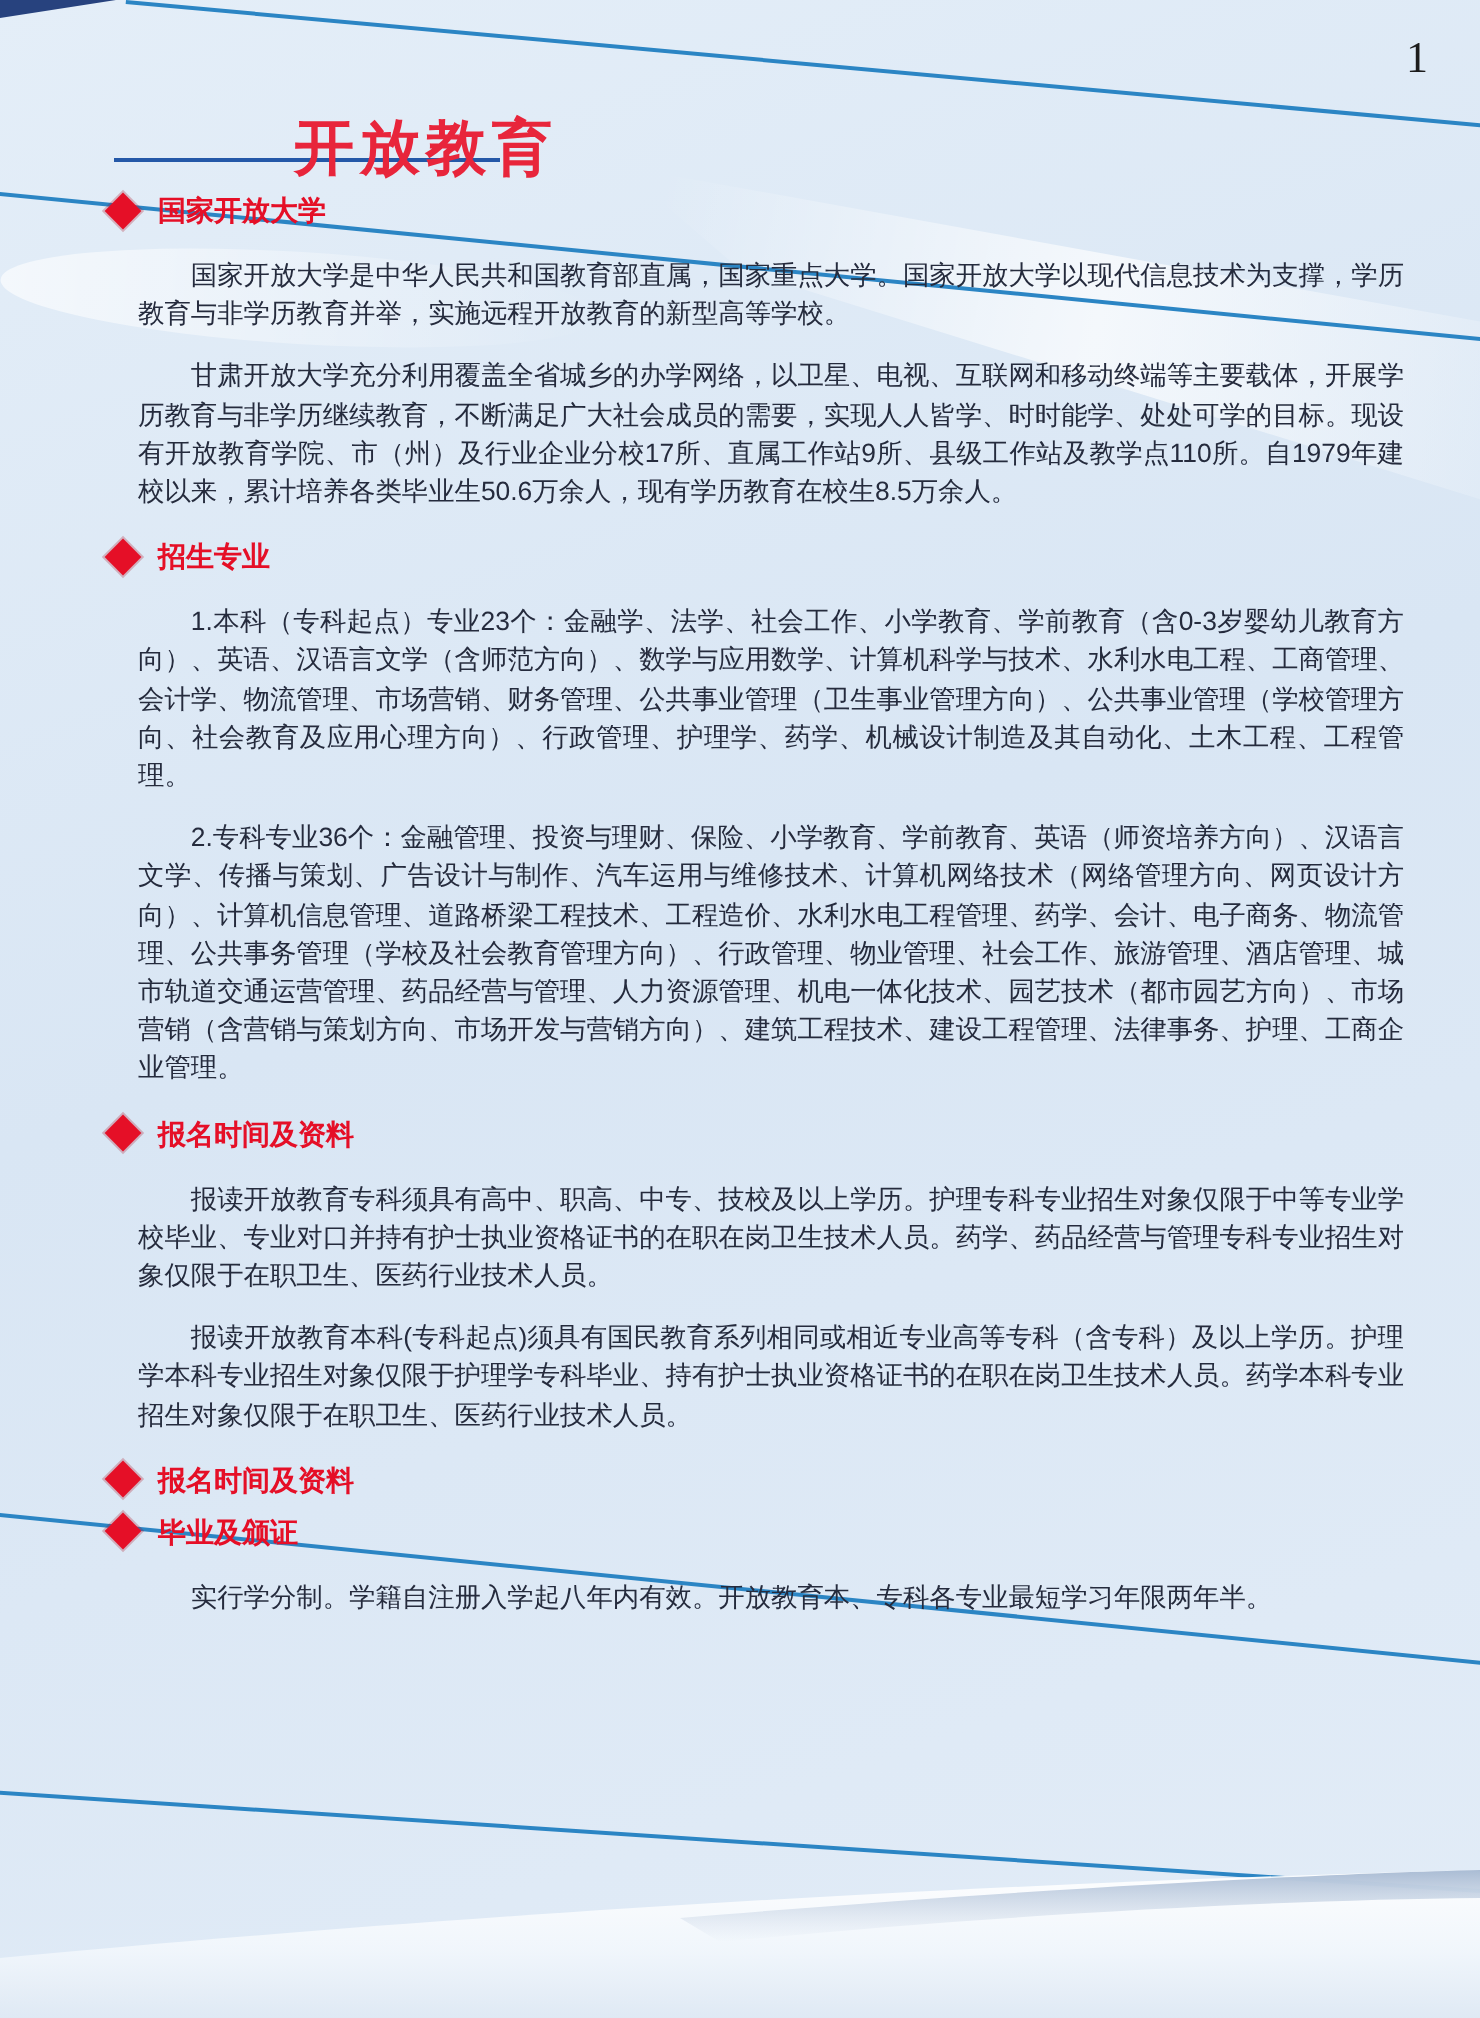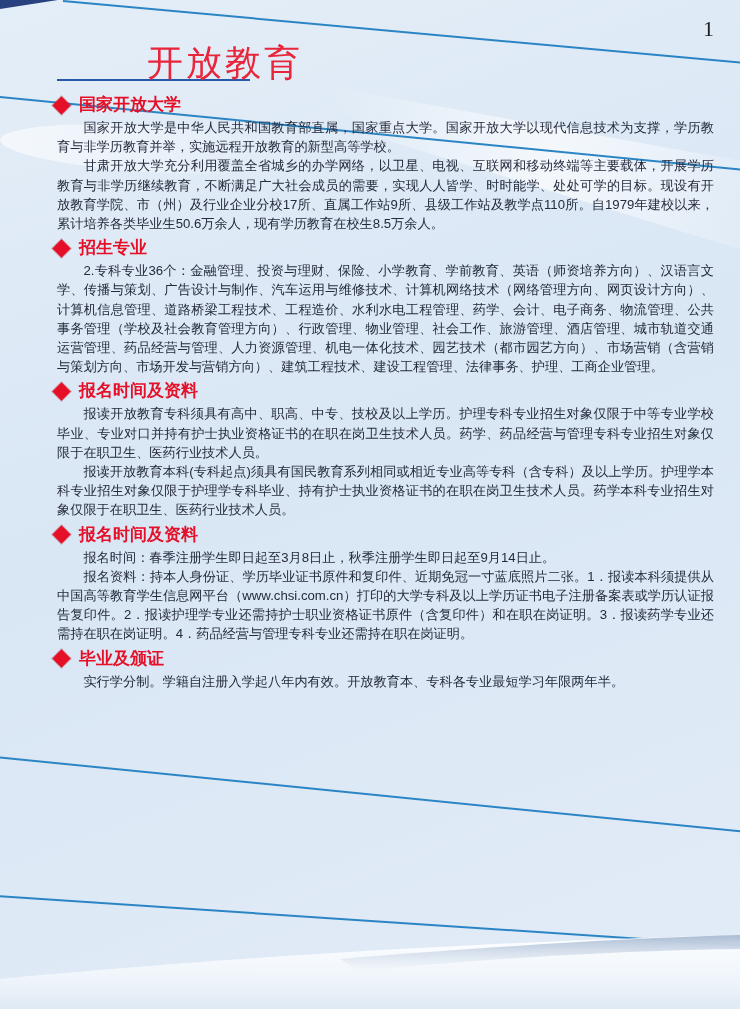--- a/index.html
+++ b/index.html
@@ -45,38 +45,38 @@
   .bottom-wave { position:absolute; left:0; top:929px; width:740px; height:80px; z-index:1; }
   
   .page-number {
     position:absolute; top:16px; right:26px; z-index:3;
     font-family:"Liberation Serif","DejaVu Serif",serif;
     font-size:22px; color:#1c1c1c;
   }
   .content { position:absolute; left:57px; top:38px; width:657px; z-index:2; }
   .title-wrap { position:relative; height:52px; }
   .doc-title {
-    position:absolute; left:90px; top:1px; margin:0;
-    font-size:36px; font-weight:400; letter-spacing:3px;
+    position:absolute; left:90px; top:16px; margin:0;
+    font-size:30px; font-weight:700; letter-spacing:3px;
     color:#e8253b;
   }
   .title-underline {
     position:absolute; left:0; top:41px; width:193px; height:2px;
     background:#2458a8;
   }
   
   .sec-head { display:flex; align-items:center; gap:11px; margin:4px 0 2px -2px; height:22px; }
   .diamond {
     width:13px; height:13px; background:#e50f27;
     transform:rotate(45deg); flex:0 0 auto;
     box-shadow:0 0 0 1px rgba(170,0,20,0.25);
   }
-  .sec-title { margin:0; font-size:17px; line-height:20px; font-weight:700; color:#e50f27;text-align:center; }
+  .sec-title { margin:0; font-size:14px; line-height:20px; font-weight:700; color:#e50f27;text-align:center; }
   .sec-body p {
-    margin:0; text-indent:2em; text-align:justify;
+    margin:12px; text-indent:2em; text-align:justify;
     font-size:13.2px; line-height:19.2px; color:#252b3d;
   }
 </style>
 </head>
 <body>
 
 <div class="page">
 
   <div class="ribbon-tr"></div>
   <div class="ribbon-left"></div>
@@ -119,44 +119,41 @@
             <p>甘肃开放大学充分利用覆盖全省城乡的办学网络，以卫星、电视、互联网和移动终端等主要载体，开展学历教育与非学历继续教育，不断满足广大社会成员的需要，实现人人皆学、时时能学、处处可学的目标。现设有开放教育学院、市（州）及行业企业分校17所、直属工作站9所、县级工作站及教学点110所。自1979年建校以来，累计培养各类毕业生50.6万余人，现有学历教育在校生8.5万余人。</p>
           </div>
   </section>
 
   <section class="section">
     <div class="sec-head">
       <span class="diamond"></span>
       <h2 class="sec-title">招生专业</h2>
     </div>
     <div class="sec-body">
+            <p>1.本科（专科起点）专业23个：金融学、法学、社会工作、小学教育、学前教育（含0-3岁婴幼儿教育方向）、英语、汉语言文学（含师范方向）、数学与应用数学、计算机科学与技术、水利水电工程、工商管理、会计学、物流管理、市场营销、财务管理、公共事业管理（卫生事业管理方向）、公共事业管理（学校管理方向、社会教育及应用心理方向）、行政管理、护理学、药学、机械设计制造及其自动化、土木工程、工程管理。</p>
             <p>2.专科专业36个：金融管理、投资与理财、保险、小学教育、学前教育、英语（师资培养方向）、汉语言文学、传播与策划、广告设计与制作、汽车运用与维修技术、计算机网络技术（网络管理方向、网页设计方向）、计算机信息管理、道路桥梁工程技术、工程造价、水利水电工程管理、药学、会计、电子商务、物流管理、公共事务管理（学校及社会教育管理方向）、行政管理、物业管理、社会工作、旅游管理、酒店管理、城市轨道交通运营管理、药品经营与管理、人力资源管理、机电一体化技术、园艺技术（都市园艺方向）、市场营销（含营销与策划方向、市场开发与营销方向）、建筑工程技术、建设工程管理、法律事务、护理、工商企业管理。</p>
           </div>
   </section>
 
   <section class="section">
     <div class="sec-head">
       <span class="diamond"></span>
       <h2 class="sec-title">报名时间及资料</h2>
     </div>
     <div class="sec-body">
             <p>报读开放教育专科须具有高中、职高、中专、技校及以上学历。护理专科专业招生对象仅限于中等专业学校毕业、专业对口并持有护士执业资格证书的在职在岗卫生技术人员。药学、药品经营与管理专科专业招生对象仅限于在职卫生、医药行业技术人员。</p>
             <p>报读开放教育本科(专科起点)须具有国民教育系列相同或相近专业高等专科（含专科）及以上学历。护理学本科专业招生对象仅限于护理学专科毕业、持有护士执业资格证书的在职在岗卫生技术人员。药学本科专业招生对象仅限于在职卫生、医药行业技术人员。</p>
           </div>
   </section>
 
   <section class="section">
     <div class="sec-head">
       <span class="diamond"></span>
       <h2 class="sec-title">报名时间及资料</h2>
     </div>
-    <div class="sec-body">
-            <p>报名时间：春季注册学生即日起至3月8日止，秋季注册学生即日起至9月14日止。</p>
-            <p>报名资料：持本人身份证、学历毕业证书原件和复印件、近期免冠一寸蓝底照片二张。1．报读本科须提供从中国高等教育学生信息网平台（www.chsi.com.cn）打印的大学专科及以上学历证书电子注册备案表或学历认证报告复印件。2．报读护理学专业还需持护士职业资格证书原件（含复印件）和在职在岗证明。3．报读药学专业还需持在职在岗证明。4．药品经营与管理专科专业还需持在职在岗证明。</p>
-          </div>
   </section>
 
 
   <section class="section">
     <div class="sec-head">
       <span class="diamond"></span>
       <h2 class="sec-title">毕业及颁证</h2>
     </div>
     <div class="sec-body">
             <p>实行学分制。学籍自注册入学起八年内有效。开放教育本、专科各专业最短学习年限两年半。</p>

